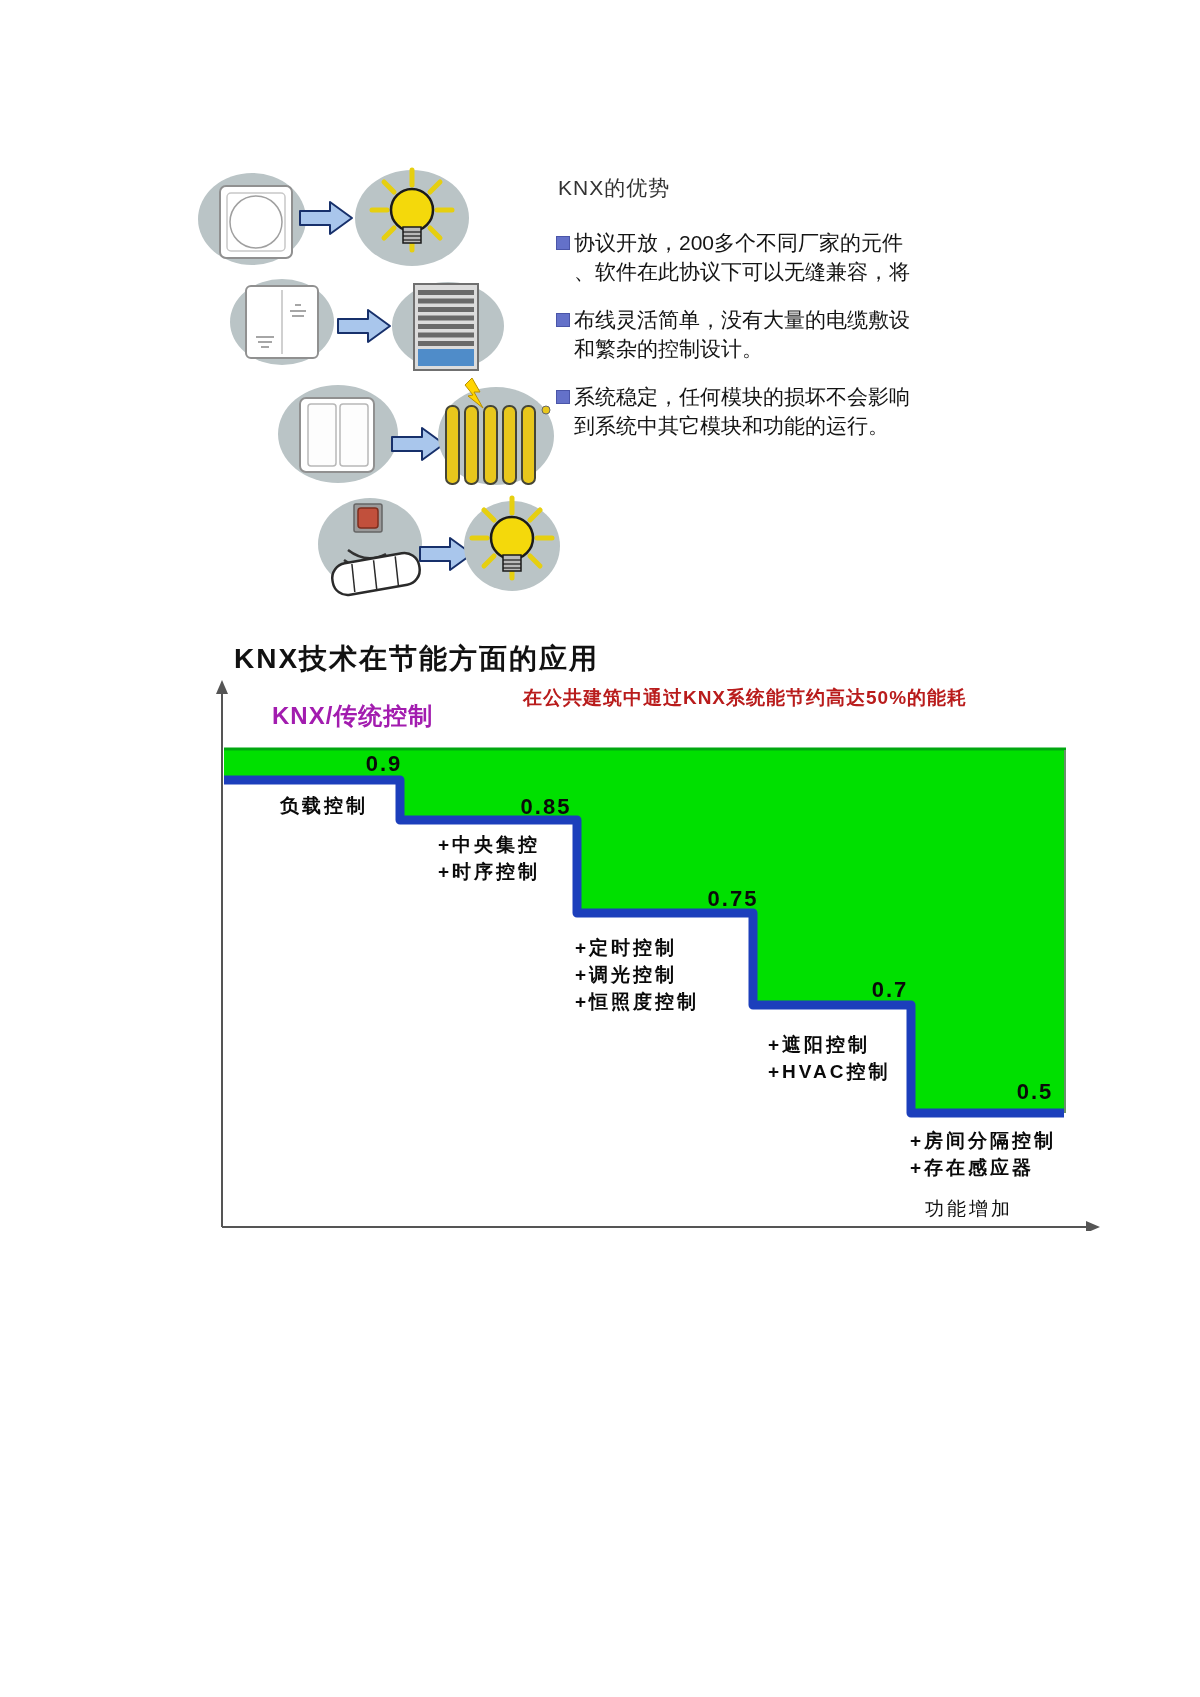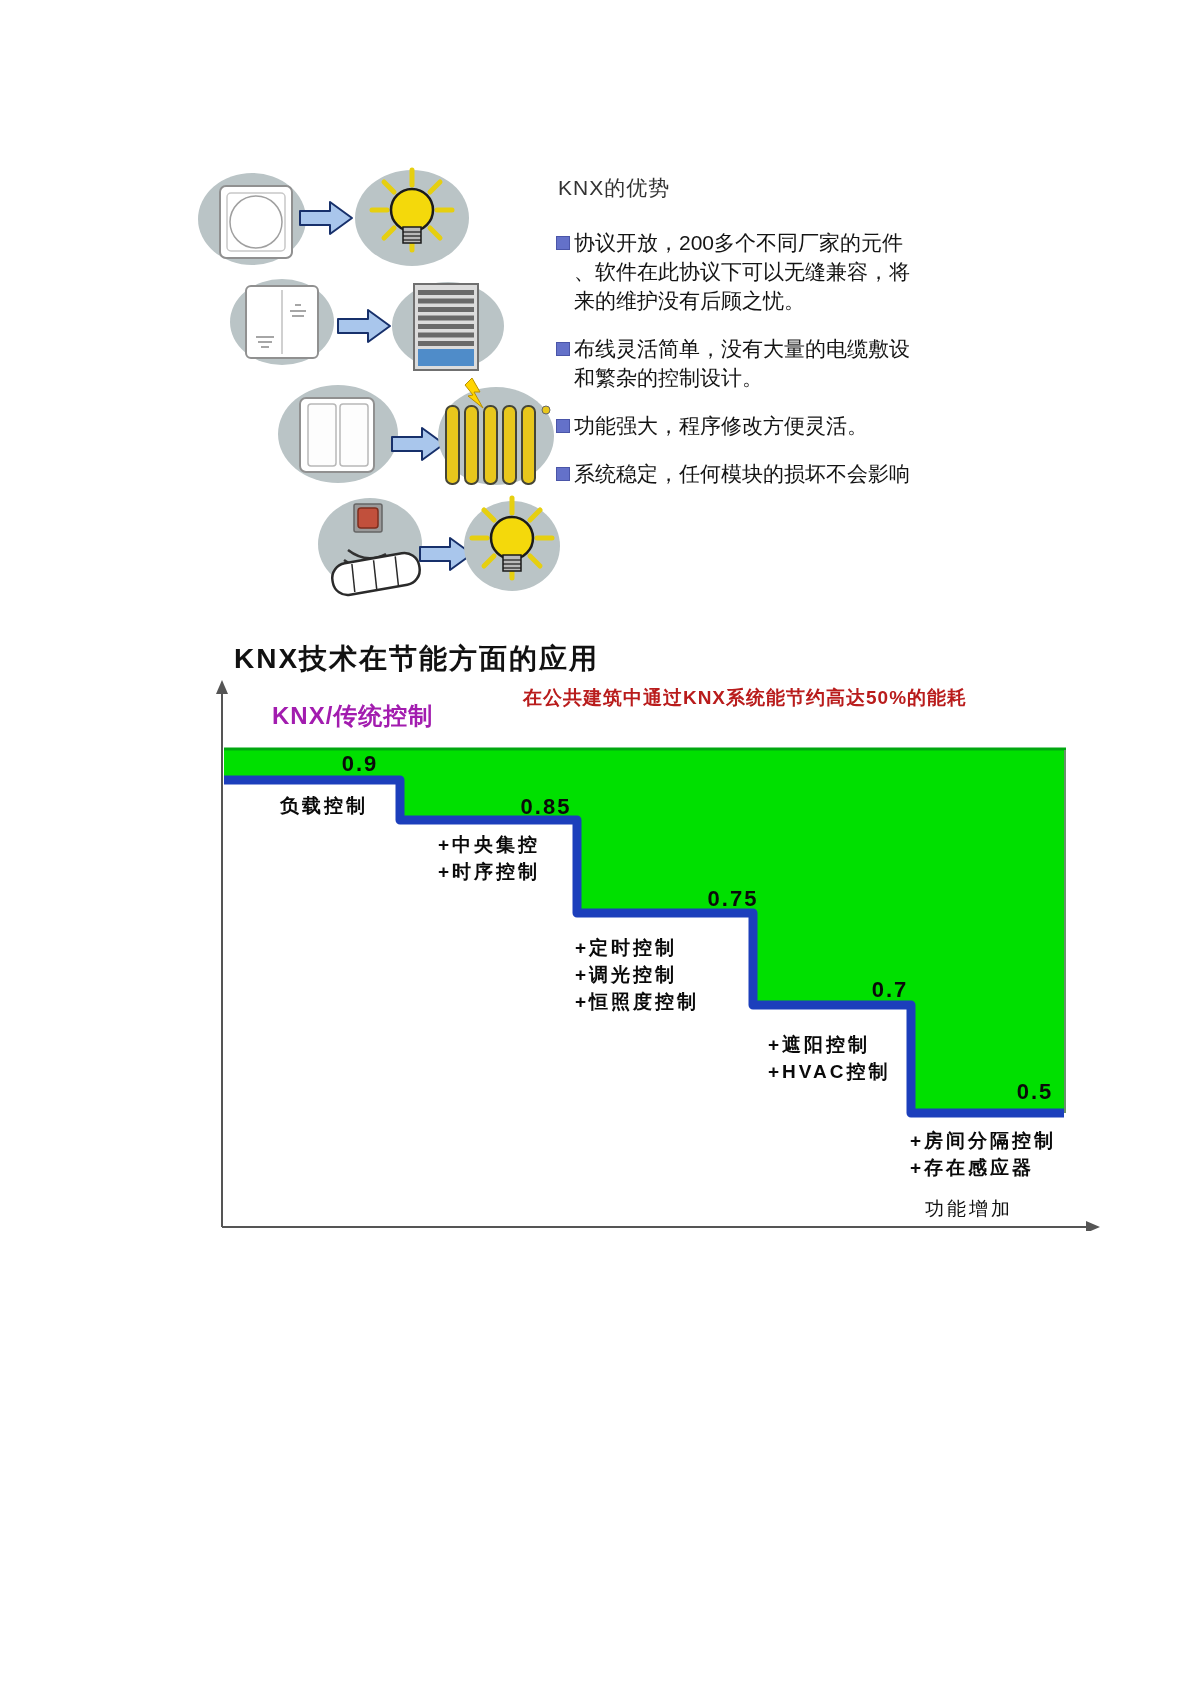--- a/index.html
+++ b/index.html
@@ -146,43 +146,37 @@
   </div>
 
   <div class="advantages">
     <h2 class="adv-heading">KNX的优势</h2>
 
     <div class="bullet-item">
       <span class="bullet-sq"></span>
       <div class="bullet-lines">
         <div>协议开放，200多个不同厂家的元件</div>
         <div>、软件在此协议下可以无缝兼容，将</div>
-        <div>来的维护没有后顾之忧。</div>
       </div>
     </div>
 
     <div class="bullet-item">
       <span class="bullet-sq"></span>
       <div class="bullet-lines">
         <div>布线灵活简单，没有大量的电缆敷设</div>
         <div>和繁杂的控制设计。</div>
       </div>
     </div>
 
-    <div class="bullet-item">
-      <span class="bullet-sq"></span>
-      <div class="bullet-lines">
-        <div>功能强大，程序修改方便灵活。</div>
-      </div>
-    </div>
 
     <div class="bullet-item">
       <span class="bullet-sq"></span>
       <div class="bullet-lines">
         <div>系统稳定，任何模块的损坏不会影响</div>
+        <div>到系统中其它模块和功能的运行。</div>
       </div>
     </div>
   </div>
 
   <div class="chart">
     <svg width="940" height="625" viewBox="0 0 940 625">
 
       <polygon points="44,120 886,120 886,483 731,483 731,375 573,375 573,283 397,283 397,190 220,190 220,150 44,150" fill="#00e000"></polygon>
       <line x1="44" y1="119" x2="886" y2="119" stroke="#00a810" stroke-width="3"></line>
       <line x1="885" y1="120" x2="885" y2="483" stroke="#6b8f6b" stroke-width="2"></line>
@@ -193,21 +187,21 @@
       <polygon points="42,50 36,64 48,64" fill="#555555"></polygon>
       <line x1="42" y1="597" x2="908" y2="597" stroke="#555555" stroke-width="2"></line>
       <polygon points="920,597 906,591 906,603" fill="#555555"></polygon>
     </svg>
 
     <div class="chart-title">KNX技术在节能方面的应用</div>
     <div class="chart-subtitle">在公共建筑中通过KNX系统能节约高达50%的能耗</div>
     <div class="y-axis-label">KNX/传统控制</div>
     <div class="x-axis-label">功能增加</div>
 
-    <div class="val" style="left:180px;top:121px;">0.9</div>
+    <div class="val" style="left:204px;top:121px;">0.9</div>
     <div class="val" style="left:366px;top:164px;">0.85</div>
     <div class="val" style="left:553px;top:256px;">0.75</div>
     <div class="val" style="left:710px;top:347px;">0.7</div>
     <div class="val" style="left:855px;top:449px;">0.5</div>
 
     <div class="fn" style="left:100px;top:162px;">
       <div>负载控制</div>
     </div>
     <div class="fn" style="left:258px;top:201px;">
       <div>+中央集控</div>

